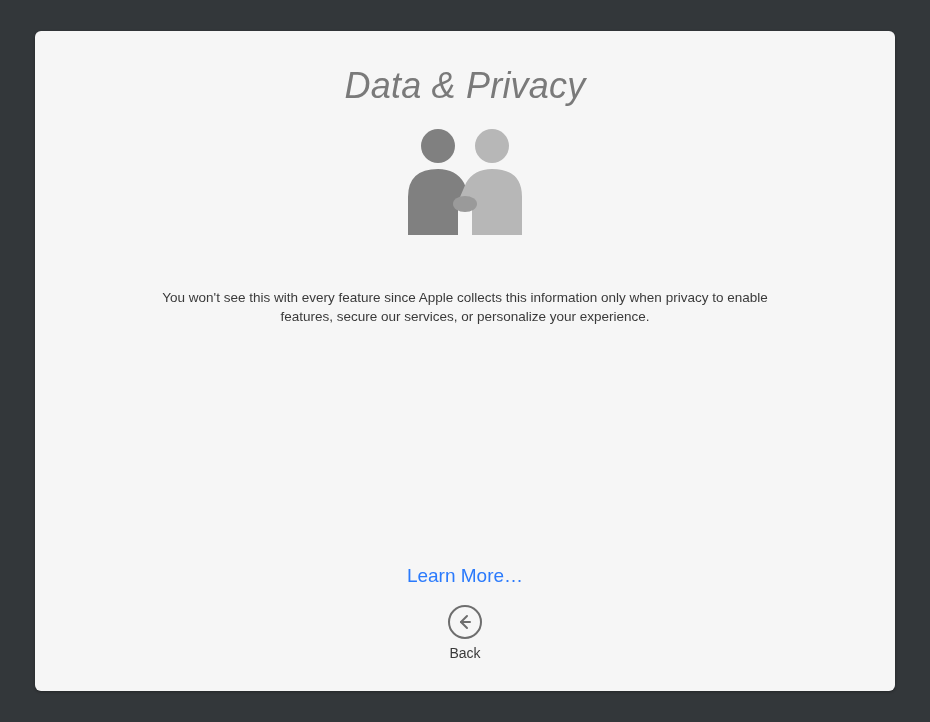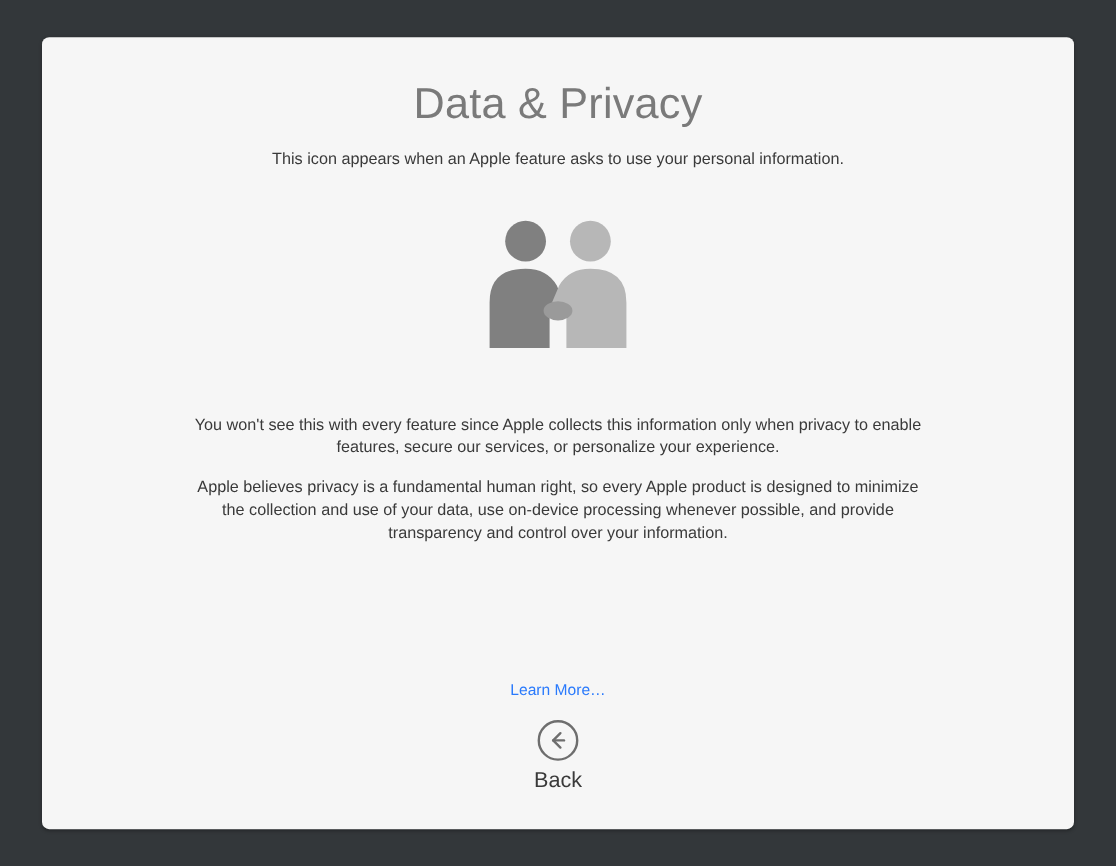--- a/index.html
+++ b/index.html
@@ -29,20 +29,21 @@
       padding: 30px 60px 20px 60px;
       position: relative;
     }
     .title {
       font-size: 36px;
       font-weight: 400;
       color: #7a7a7a;
       margin-top: 4px;
       margin-bottom: 18px;
       letter-spacing: 0.2px;
+      font-style: italic;
     }
     .subtitle {
       font-size: 13.5px;
       color: #3a3a3a;
       text-align: center;
       margin-bottom: 40px;
     }
     .privacy-icon-container {
       margin-bottom: 40px;
     }
@@ -51,21 +52,21 @@
       color: #3a3a3a;
       text-align: center;
       line-height: 1.4;
       max-width: 620px;
       margin-bottom: 14px;
     }
     .spacer-flex {
       flex: 1;
     }
     .learn-more {
-      font-size: 13px;
+      font-size: 19px;
       color: #2a7afc;
       border: none;
       background: none;
       cursor: pointer;
       padding: 4px;
       margin-bottom: 10px;
     }
     .nav-row {
       display: flex;
       gap: 60px;
@@ -84,48 +85,46 @@
     .nav-circle {
       width: 34px;
       height: 34px;
       border: 2px solid #6e6e6e;
       border-radius: 50%;
       display: flex;
       align-items: center;
       justify-content: center;
     }
     .nav-label {
-      font-size: 18px;
+      font-size: 14px;
       color: #3a3a3a;
     }
   </style>
 </head>
 <body>
 
 <div class="panel">
 
   <h1 class="title">Data &amp; Privacy</h1>
 
-  <p class="subtitle">This icon appears when an Apple feature asks to use your personal information.</p>
 
   <div class="privacy-icon-container">
     <svg width="150" height="120" viewBox="0 0 150 120">
 
       <circle cx="48" cy="21" r="17" fill="#808080"></circle>
       <path d="M 18 110 L 18 72 Q 18 44 48 44 Q 66 44 74 58 L 80 72 L 80 84 L 68 84 L 68 110 Z" fill="#808080"></path>
 
       <circle cx="102" cy="21" r="17" fill="#b7b7b7"></circle>
       <path d="M 132 110 L 132 72 Q 132 44 102 44 Q 84 44 76 58 L 70 72 L 70 84 L 82 84 L 82 110 Z" fill="#b7b7b7"></path>
 
       <ellipse cx="75" cy="79" rx="12" ry="8" fill="#9a9a9a"></ellipse>
     </svg>
   </div>
 
   <p class="body-text">You won't see this with every feature since Apple collects this information only when privacy to enable features, secure our services, or personalize your experience.</p>
-  <p class="body-text">Apple believes privacy is a fundamental human right, so every Apple product is designed to minimize the collection and use of your data, use on-device processing whenever possible, and provide transparency and control over your information.</p>
 
   <div class="spacer-flex"></div>
 
   <button class="learn-more">Learn More…</button>
 
   <div class="nav-row">
     <button class="nav-button">
       <span class="nav-circle">
         <svg width="16" height="16" viewBox="0 0 16 16">
           <path d="M 10 2 L 4 8 L 10 14" stroke="#6e6e6e" stroke-width="2" fill="none" stroke-linecap="round" stroke-linejoin="round"></path>

